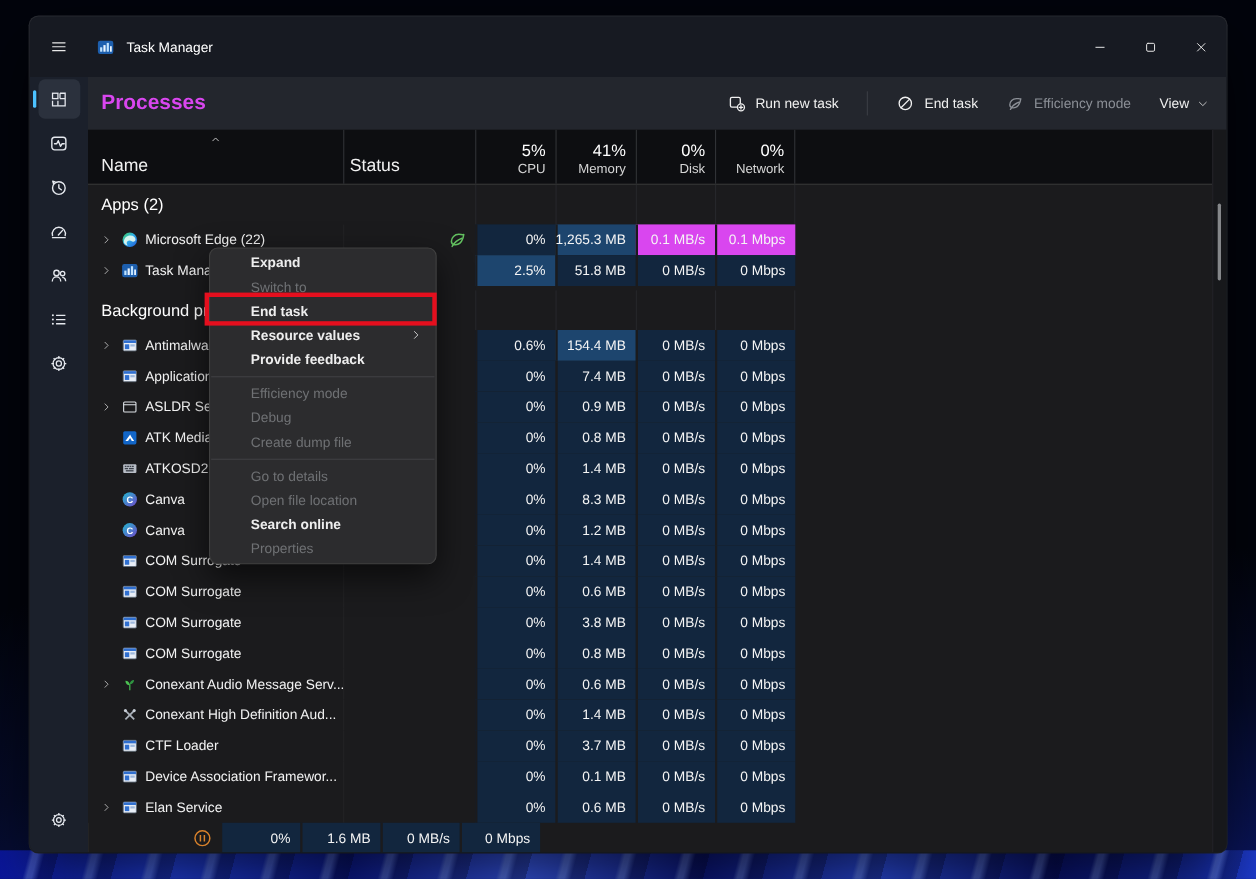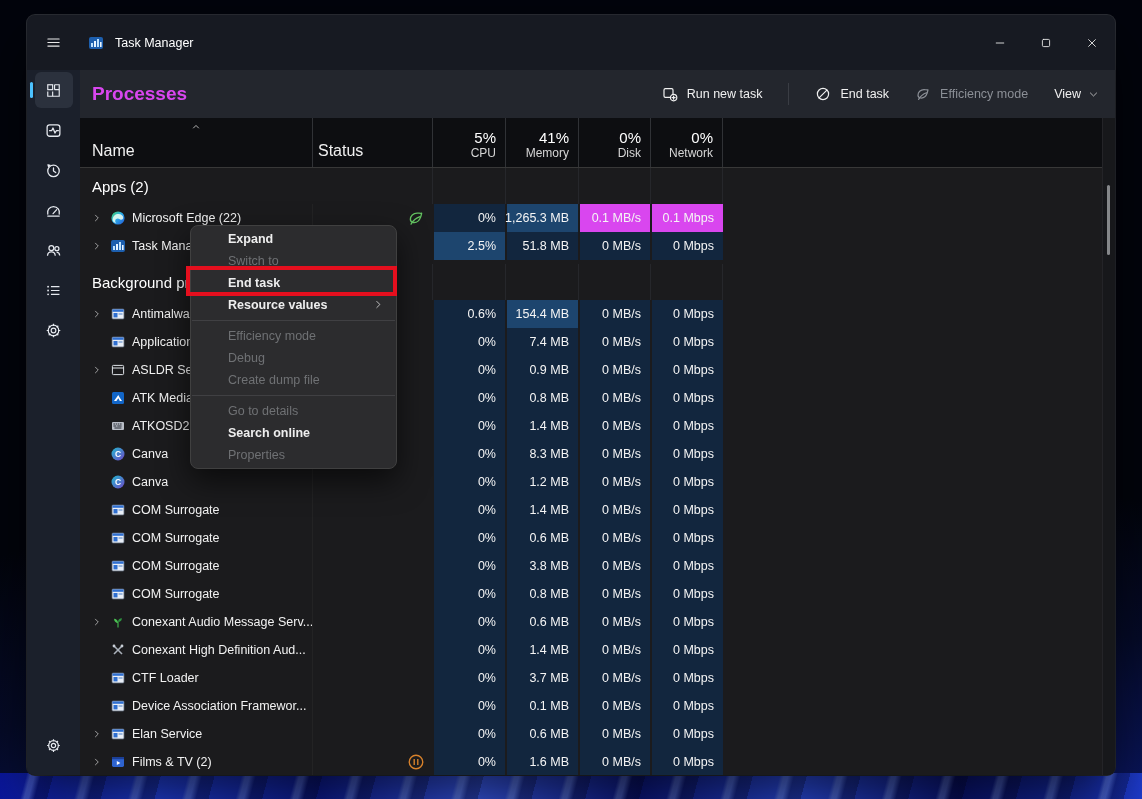--- a/index.html
+++ b/index.html
@@ -706,35 +706,20 @@
               </span>
               <span class="lbl">Elan Service</span>
             </div>
             <div class="c-status"></div>
             <div class="vc h0">0%</div>
             <div class="vc h0">0.6 MB</div>
             <div class="vc h0 w72">0 MB/s</div>
             <div class="vc h0">0 Mbps</div>
           </div>
           <div class="row">
-            <div class="c-name">
-              <span class="chev">
-                <svg viewBox="0 0 16 16" fill="none" stroke="currentColor" stroke-width="1.2" stroke-linecap="round" stroke-linejoin="round">
-                  <path d="M5.5 3.5 10 8l-4.5 4.5"></path>
-                </svg>
-              </span>
-              <span class="ic app-ic">
-                <svg viewBox="0 0 16 16">
-                  <rect x="2" y="3" width="12" height="10" rx="1.4" fill="#2e63cf"></rect>
-                  <rect x="2" y="3" width="12" height="2.2" fill="#1c3f96"></rect>
-                  <path d="M6.8 6.9l3.6 2-3.6 2z" fill="#fff"></path>
-                </svg>
-              </span>
-              <span class="lbl">Films &amp; TV (2)</span>
-            </div>
             <div class="c-status">
               <span class="ic st-ic pause">
                 <svg viewBox="0 0 16 16" fill="none" stroke="currentColor" stroke-width="1.2">
                   <circle cx="8" cy="8" r="6"></circle>
                   <path d="M6.4 5.4v5.2M9.6 5.4v5.2"></path>
                 </svg>
               </span>
             </div>
             <div class="vc h0">0%</div>
             <div class="vc h0">1.6 MB</div>
@@ -749,24 +734,26 @@
 
     <div class="context-menu">
         <div class="m-item bold">Expand</div>
         <div class="m-item dis">Switch to</div>
         <div class="m-item">End task</div>
         <div class="m-item">Resource values<span class="ic m-arrow">
             <svg viewBox="0 0 16 16" fill="none" stroke="currentColor" stroke-width="1.2" stroke-linecap="round" stroke-linejoin="round">
               <path d="M5.5 3.5 10 8l-4.5 4.5"></path>
             </svg>
           </span></div>
+        <div class="m-item">Provide feedback</div>
         <div class="m-sep"></div>
         <div class="m-item dis">Efficiency mode</div>
         <div class="m-item dis">Debug</div>
         <div class="m-item dis">Create dump file</div>
         <div class="m-sep"></div>
         <div class="m-item dis">Go to details</div>
+        <div class="m-item dis">Open file location</div>
         <div class="m-item">Search online</div>
         <div class="m-item dis">Properties</div>
       </div>
     <div class="red-box"></div>
   </div>
 </div>
 
 </body></html>

